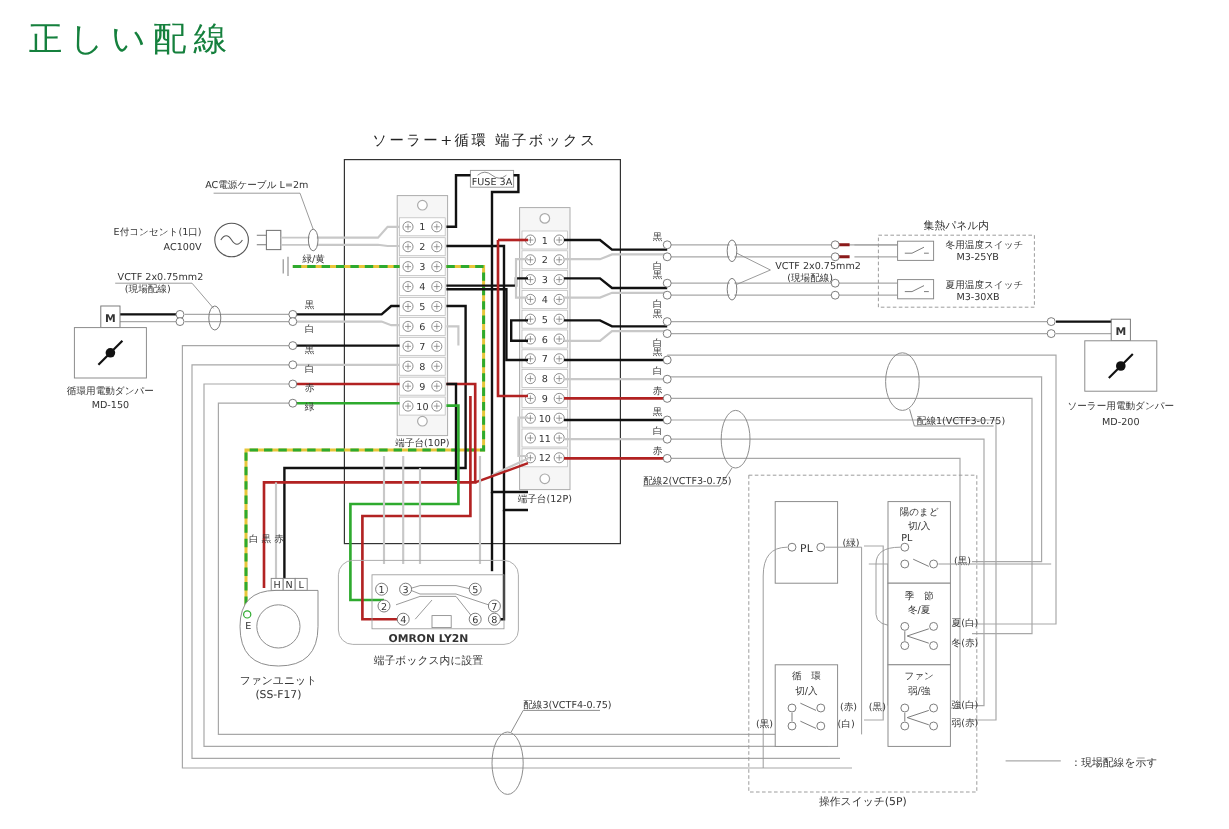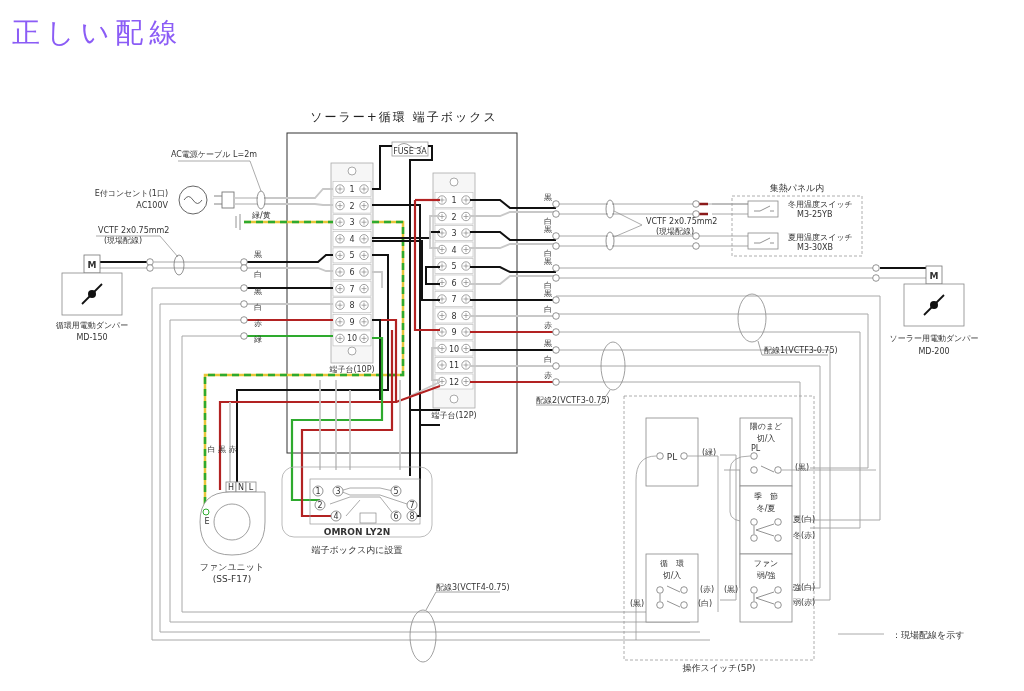--- a/index.html
+++ b/index.html
@@ -1,17 +1,17 @@
 <!DOCTYPE html>
 <html><head>
 <meta charset="utf-8">
 <style>
   html,body{margin:0;padding:0;background:#fff;}
   body{width:1024px;height:691px;position:relative;overflow:hidden;font-family:"DejaVu Sans",sans-serif;color:#222;}
-  .title{position:absolute;left:12px;top:14px;font-size:28px;letter-spacing:6px;color:#8b5cf6;font-family:"DejaVu Sans",sans-serif;}
+  .title{position:absolute;left:24px;top:14px;font-size:28px;letter-spacing:6px;color:#15803d;font-family:"DejaVu Sans",sans-serif;}
   svg{position:absolute;left:0;top:0;}
   svg text{font-family:"DejaVu Sans",sans-serif;fill:#333;}
   .lbl{font-size:8px;}
   .lblm{font-size:9px;}
   .hdr{font-size:12px;letter-spacing:2px;fill:#222;}
   .num{font-size:8px;fill:#333;}
 </style>
 </head>
 <body>
 

